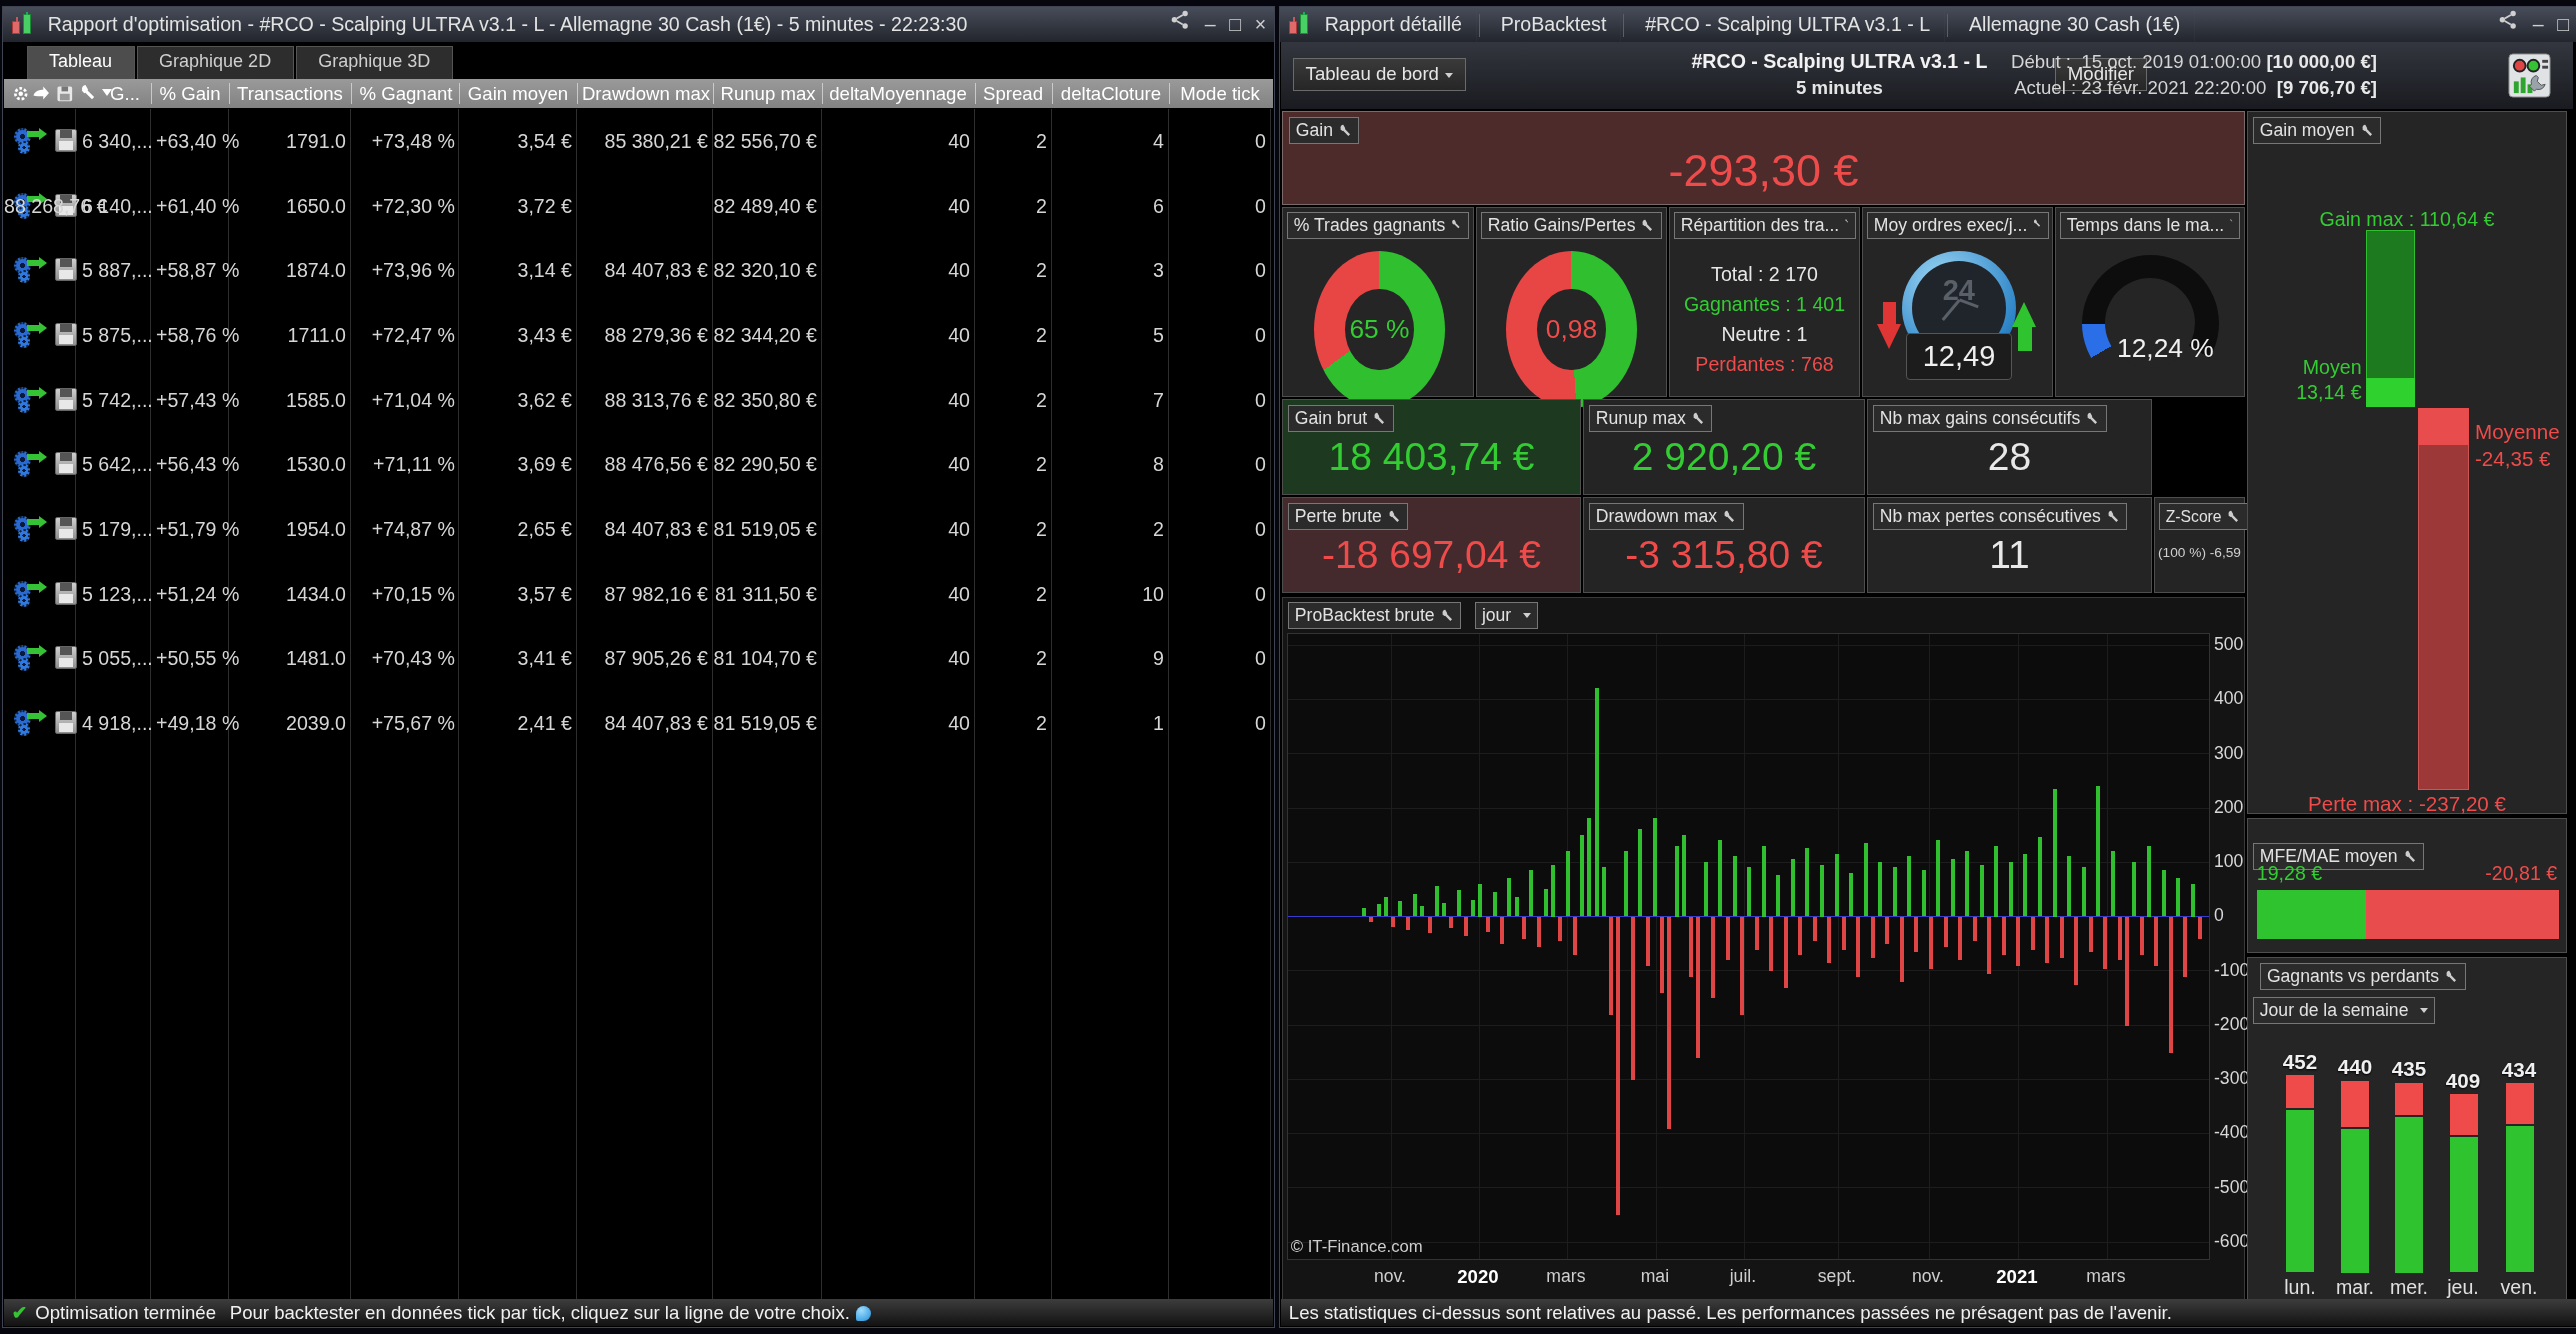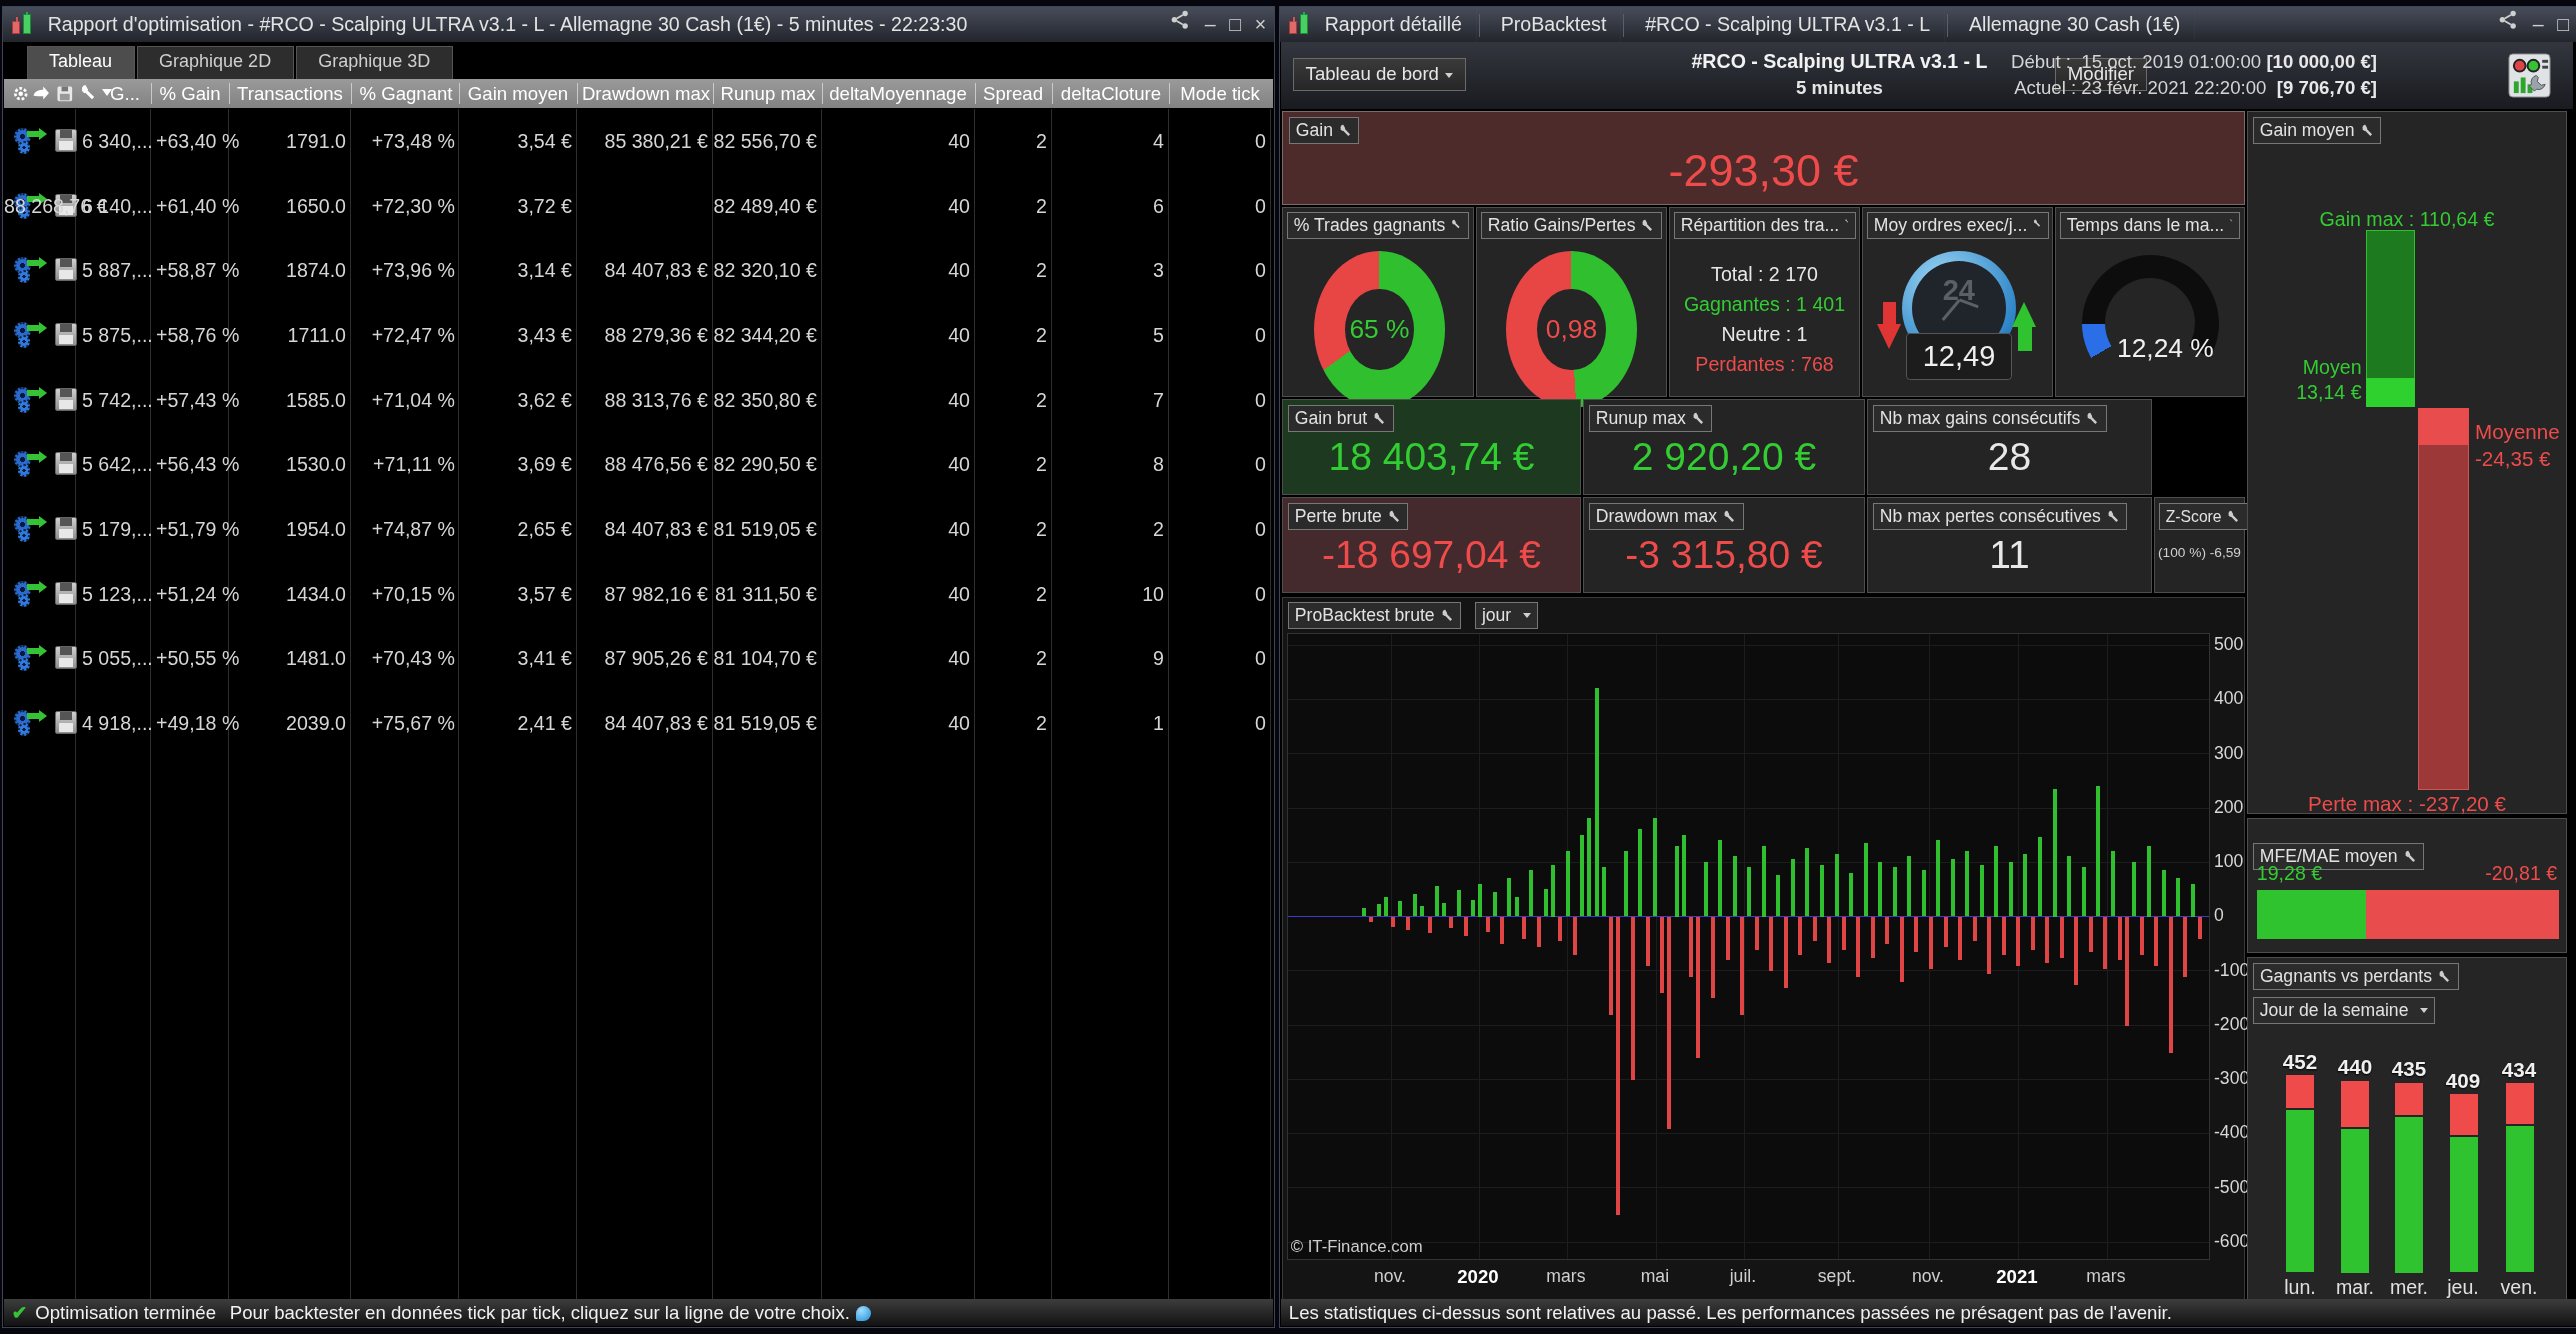--- a/index.html
+++ b/index.html
@@ -808,21 +808,21 @@
           </span>
         </span>
       <div class="green" style="position:absolute;left:8.8px;top:43px;font-size:19.6px;">19,28 €</div>
       <div class="red" style="position:absolute;right:8.8px;top:43px;font-size:19.6px;">-20,81 €</div>
       <div style="position:absolute;left:8.8px;top:71px;width:302px;height:49px;background:#e84c4c;">
         <div id="mfebar" style="position: absolute; left: 0px; top: 0px; bottom: 0px; background: rgb(47, 196, 47); width: 36%;"></div>
       </div>
     </div>
 
     <div class="panel" style="left:967px;top:950px;width:320px;height:343px;">
-      <span class="chip" style="left:5px;top:4.9px;">
+      <span class="chip" style="left:12px;top:4.9px;">
           <span>Gagnants vs perdants</span>
           <span class="wrench">
             <svg viewBox="0 0 16 16">
               <path d="M5 1a3.2 3.2 0 0 0-3 4.4L1.6 6l2.3 2.3 1-.4 6 6 2-2-6-6 .4-1L5 1z" fill="#ccc"></path>
             </svg>
           </span>
         </span>
       <span class="chip" style="left:4.9px;top:39px;">
           <span>Jour de la semaine</span>
           <span class="dd-arrow"></span>

